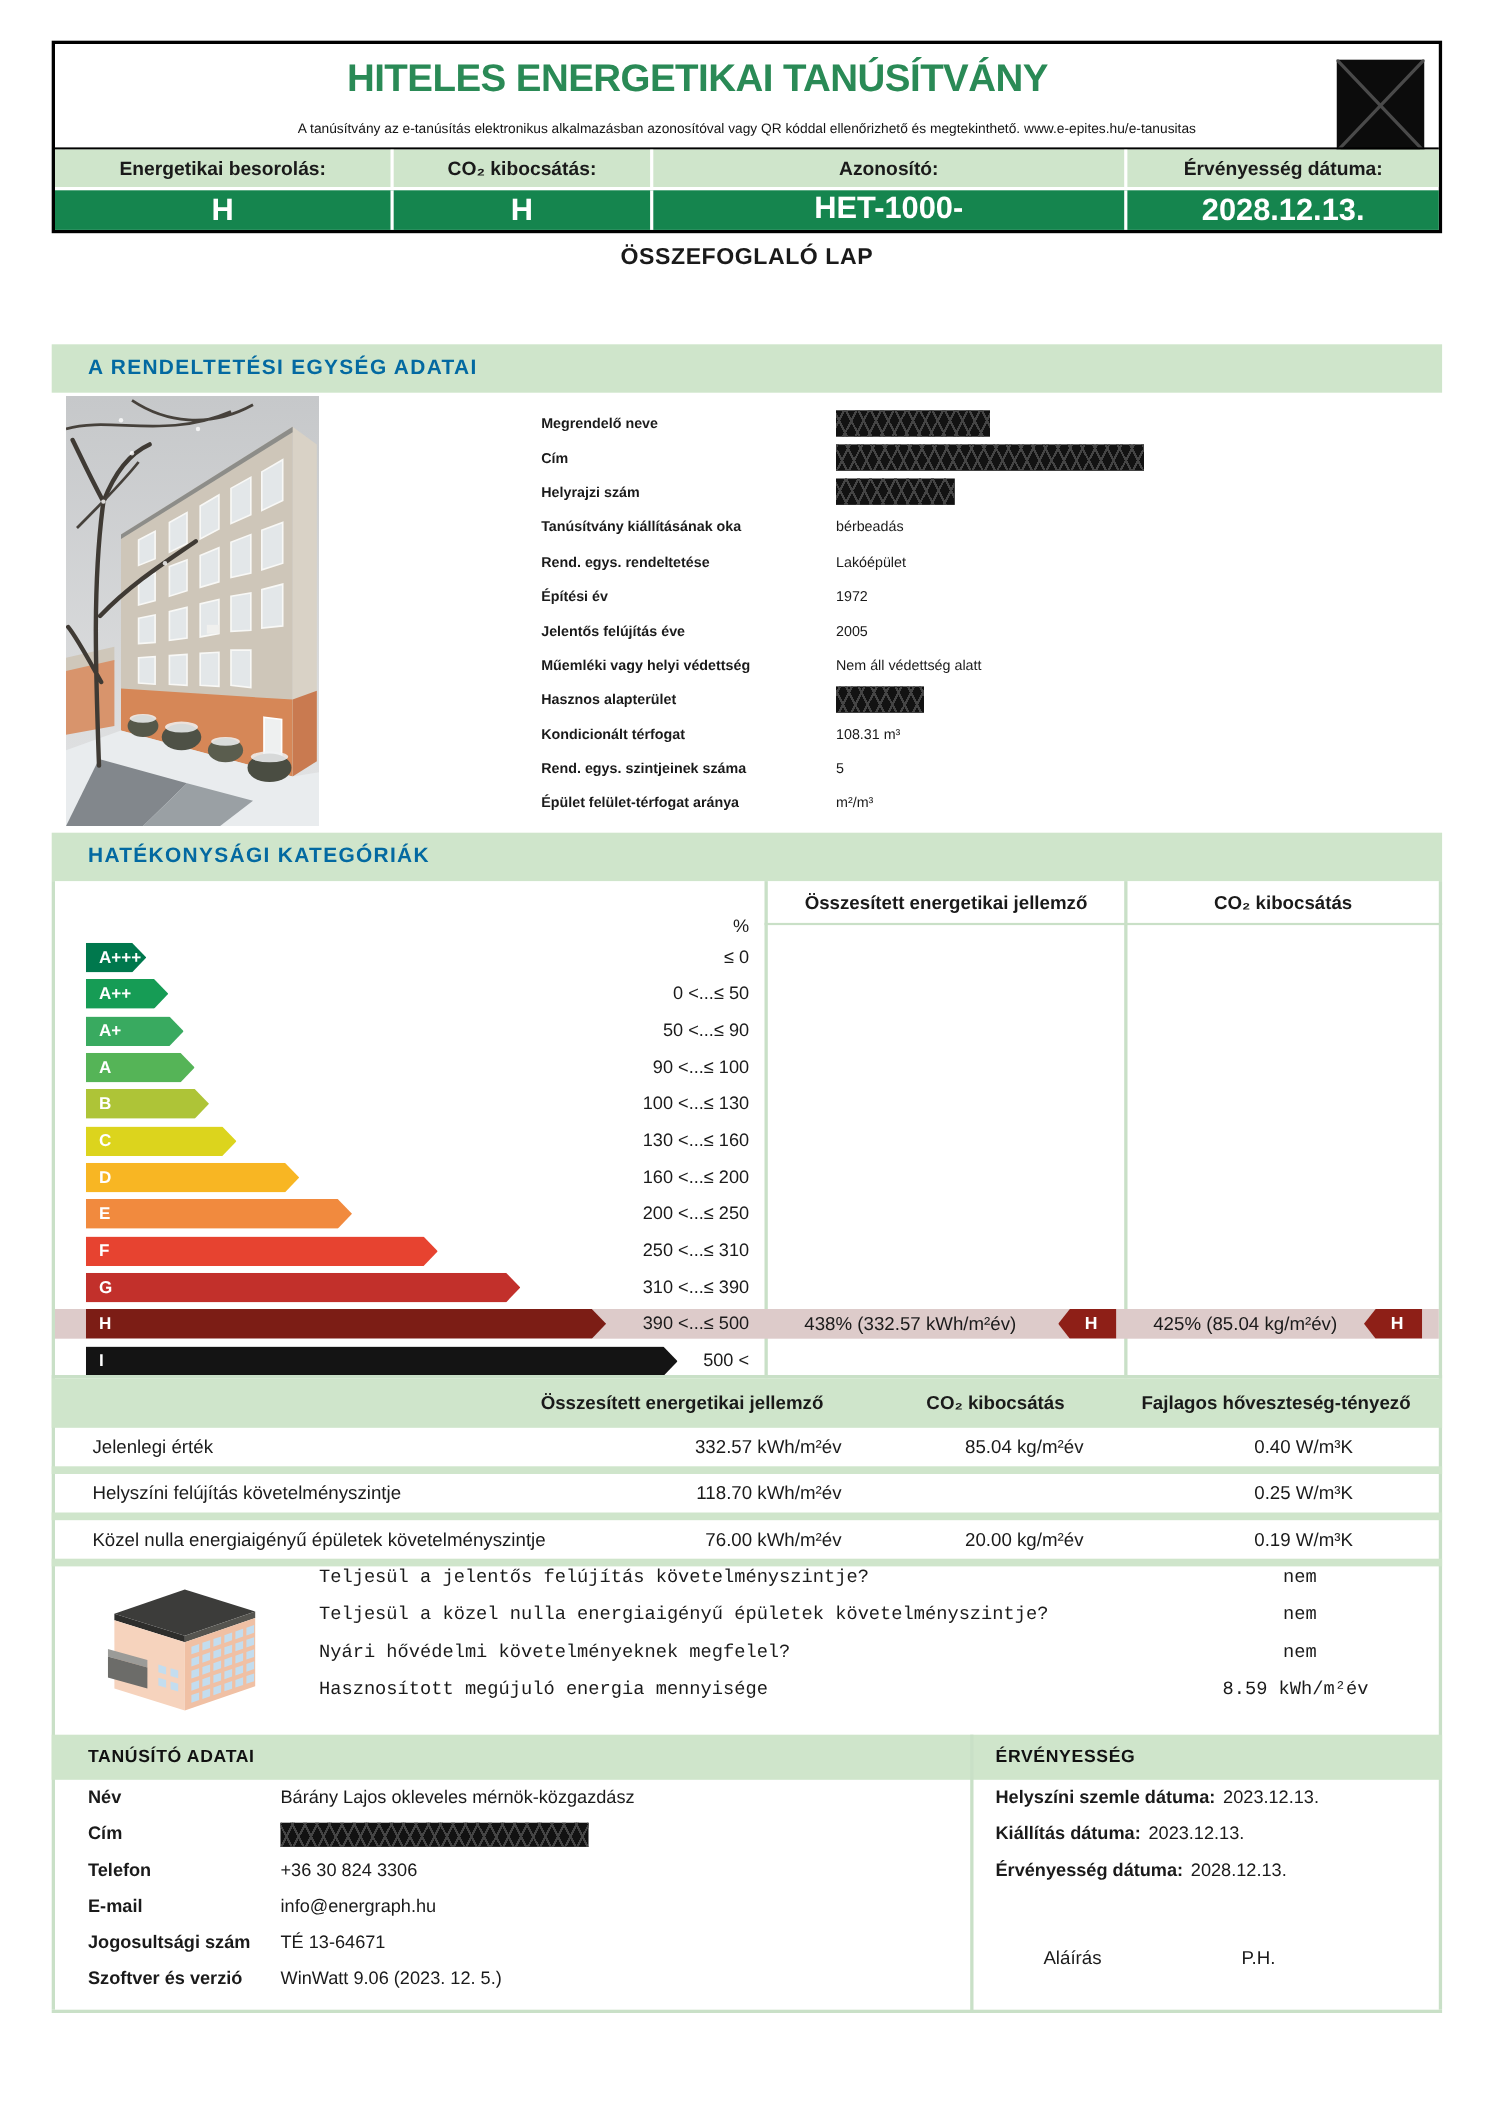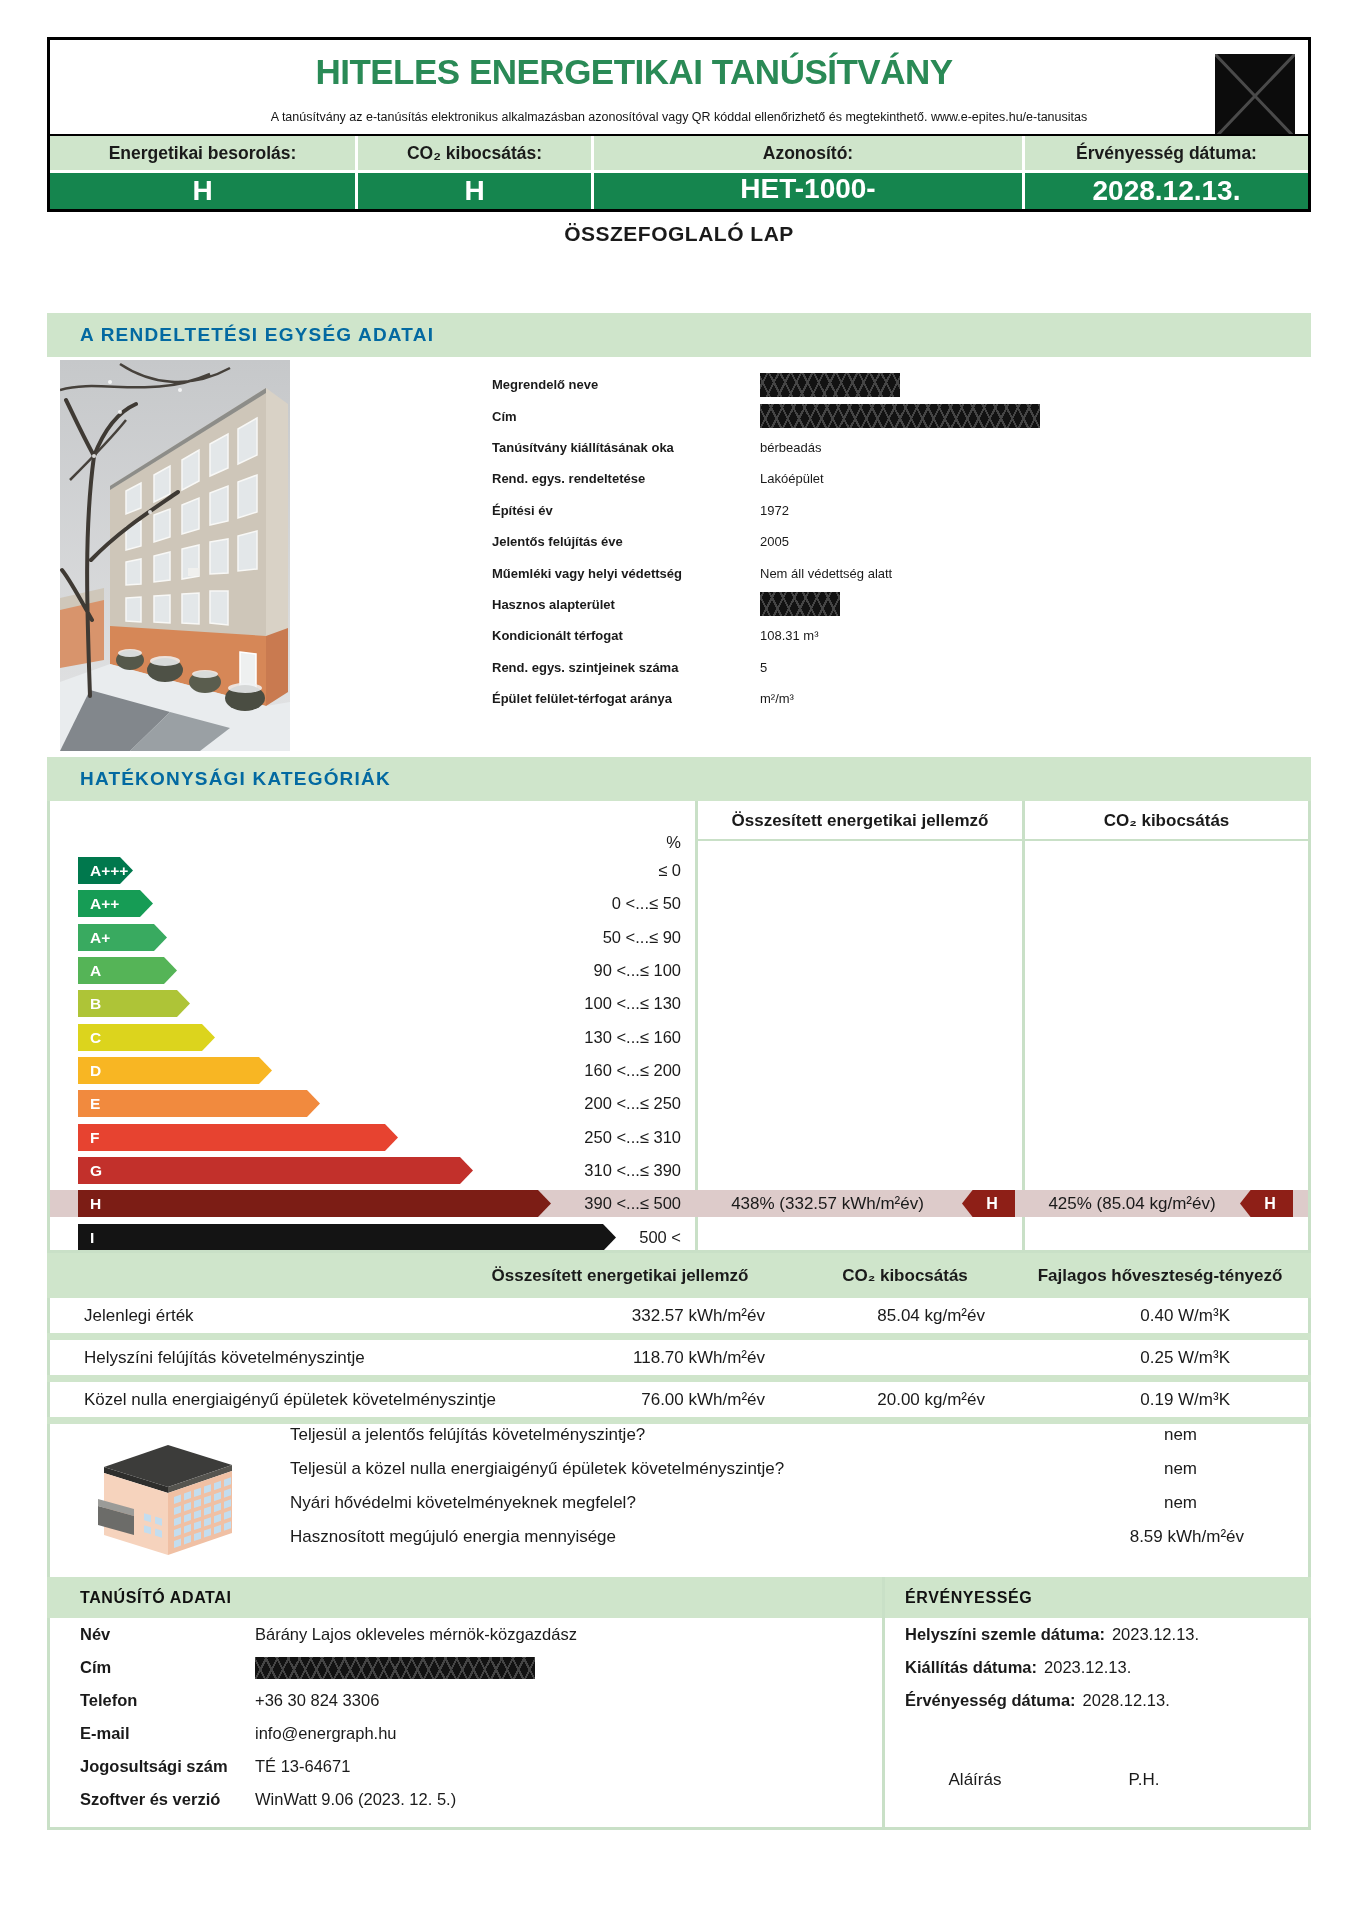--- a/index.html
+++ b/index.html
@@ -51,21 +51,21 @@
   .hmark{position:absolute;top:1190px;width:53px;height:27px;background:var(--class-red,#8e1f17);clip-path:polygon(0 50%,20% 0,100% 0,100% 100%,20% 100%);color:#fff;font-weight:bold;text-align:center;line-height:27px;font-size:16px;padding-left:7px;box-sizing:border-box;}
 
   
   .tband{position:absolute;left:47px;top:1253px;width:1264px;height:45px;background:var(--light-green,#cfe5cb);}
   .th{position:absolute;top:1253px;font-weight:bold;font-size:17px;line-height:45px;text-align:center;}
   .tl{position:absolute;left:84px;font-size:17px;line-height:35px;}
   .tv{position:absolute;font-size:17px;line-height:35px;text-align:right;}
   .tsep{position:absolute;left:47px;width:1264px;height:7px;background:var(--light-green,#cfe5cb);}
 
   
-  .qrow{position:absolute;left:290px;width:954px;height:34px;line-height:34px;font-size:17px;display:flex;justify-content:space-between;}
+  .qrow{position:absolute;left:290px;width:954px;height:34px;line-height:34px;font-size:17px;display:flex;justify-content:space-between;font-family:Liberation Mono, monospace;}
   .qans{text-align:right;}
   .padnem{padding-right:47px;}
   .bicon{position:absolute;left:98px;top:1437px;width:140px;height:122px;}
 
   
   .band4{position:absolute;left:47px;top:1577px;width:1264px;height:41px;background:var(--light-green,#cfe5cb);}
   .b4t{position:absolute;top:1577px;font-weight:bold;font-size:16px;letter-spacing:.6px;line-height:41px;color:#111;}
   .crows{position:absolute;left:80px;top:1618px;width:790px;}
   .crow2{height:33px;display:flex;align-items:center;font-size:16.5px;}
   .clabel{width:175px;font-weight:bold;flex:none;}
@@ -177,20 +177,24 @@
   <div class="urows">
     <div class="urow">
         <span class="ulabel">Megrendelő neve</span>
         <span class="redact rv r140"></span>
       </div>
     <div class="urow">
         <span class="ulabel">Cím</span>
         <span class="redact rv r280"></span>
       </div>
     <div class="urow">
+        <span class="ulabel">Helyrajzi szám</span>
+        <span class="redact rv r108"></span>
+      </div>
+    <div class="urow">
         <span class="ulabel">Tanúsítvány kiállításának oka</span>
         <span>bérbeadás</span>
       </div>
     <div class="urow">
         <span class="ulabel">Rend. egys. rendeltetése</span>
         <span>Lakóépület</span>
       </div>
     <div class="urow">
         <span class="ulabel">Építési év</span>
         <span>1972</span>

